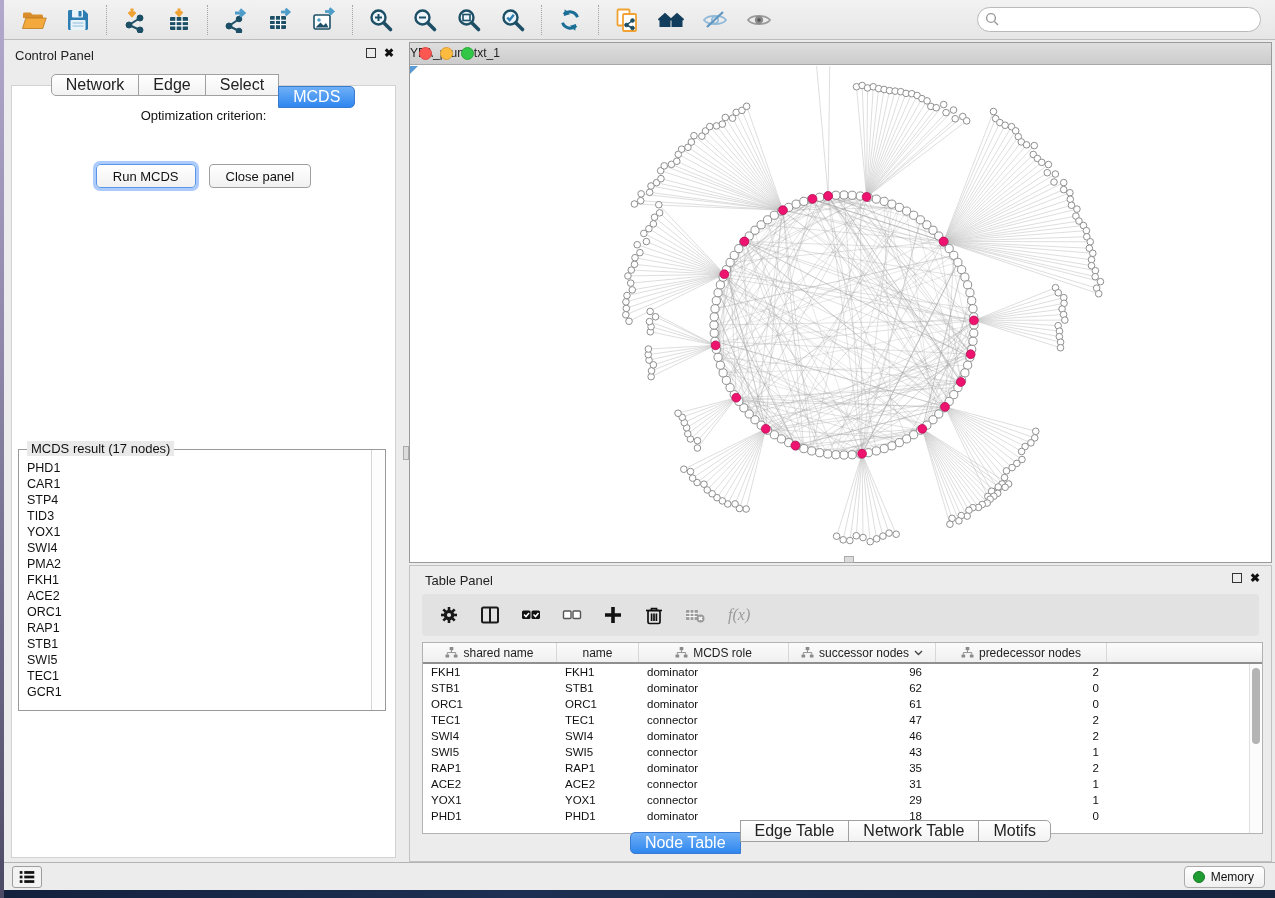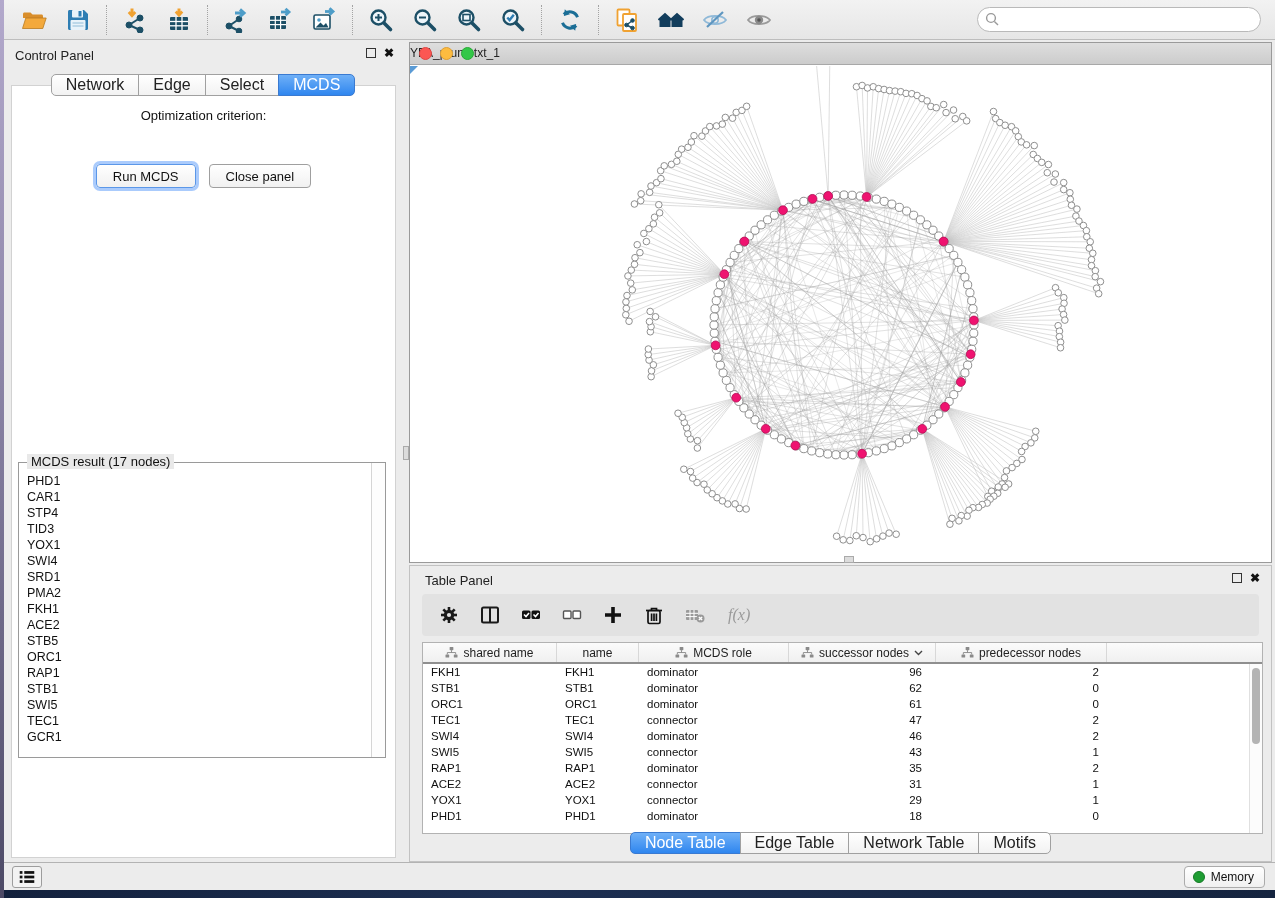--- a/index.html
+++ b/index.html
@@ -22,31 +22,31 @@
   .panel-head { position:relative; height:26px; }
   .panel-title { position:absolute; left:11px; top:7px; font-size:13px; color:#222; }
   .panel-btns { position:absolute; right:8px; top:7px; display:flex; gap:8px; }
   .float-glyph { width:10px; height:10px; border:1.5px solid #333; display:inline-block; }
   .close-glyph { font-size:12px; font-weight:bold; color:#111; line-height:10px; }
   #cp-content { position:absolute; left:7px; right:6px; top:44px; bottom:4px; background:#ffffff; border:1px solid #d2d2d2; }
   #cp-tabs { position:absolute; top:33px; left:0; right:0; display:flex; justify-content:center; z-index:5; }
   .seg-tab { height:22px; padding:0 14px; background:linear-gradient(#ffffff,#f2f2f2); border:1px solid #a0a0a0; margin-left:-1px; font-size:16px; line-height:20px; color:#222; cursor:default; }
   .seg-tab:first-child { border-radius:5px 0 0 5px; margin-left:0; }
   .seg-tab:last-child { border-radius:0 5px 5px 0; }
-  .seg-tab.sel { background:linear-gradient(#6fb0f7,#2f86ef); border-color:#3a7ad1; color:#fff; }
+  .seg-tab.sel { background:linear-gradient(#6fb0f7,#2f86ef); border-color:#3a7ad1; color:#fff;margin-top:12px; }
   #opt-label { position:absolute; top:22px; left:0; right:0; text-align:center; font-size:13px; color:#111; }
   #criterion-select { position:absolute; top:42px; left:38px; width:316px; height:25px; background:#fff; border:1px solid #b5b5b5; border-radius:4px; font-size:13px; line-height:23px; padding-left:10px; color:#111; }
   .stepper { position:absolute; right:1px; top:1px; bottom:1px; width:20px; border-radius:0 3px 3px 0; background:linear-gradient(#7db8fa,#3d8df2); }
   .stepper .up, .stepper .dn { position:absolute; left:5px; width:0; height:0; border-left:5px solid transparent; border-right:5px solid transparent; }
   .stepper .up { top:4px; border-bottom:5px solid #fff; }
   .stepper .dn { bottom:4px; border-top:5px solid #fff; }
   .cp-buttons { position:absolute; top:78px; left:0; right:0; display:flex; justify-content:center; gap:13px; }
   .mac-btn { height:24px; padding:0 16px; background:linear-gradient(#ffffff,#f1f1f1); border:1px solid #9f9f9f; border-radius:4px; font-size:13px; color:#111; font-family:"Liberation Sans",sans-serif; }
   .mac-btn.focus { box-shadow:0 0 0 3px rgba(100,160,250,.55); border-color:#5b97e8; }
-  #result-box { position:absolute; left:6px; right:9px; top:376px; height:296px; border:1px solid #9a9a9a; background:#fff; }
+  #result-box { position:absolute; left:6px; right:9px; top:363px; height:262px; border:1px solid #9a9a9a; background:#fff; }
   #result-legend { position:absolute; top:-9px; left:8px; background:#e9e9e9; padding:0 4px; font-size:13px; color:#111; }
   #result-list { position:absolute; left:1px; right:15px; top:8px; bottom:1px; overflow:hidden; padding:2px 0 0 7px; }
   .result-item { font-size:12.5px; line-height:16px; color:#111; }
   #result-scroll { position:absolute; right:0; top:0; bottom:0; width:14px; border-left:1px solid #d5d5d5; background:#fdfdfd; }
 
   
   .v-split { position:absolute; left:399px; top:41px; width:6px; bottom:28px; }
   .v-split .handle { position:absolute; left:0; top:405px; width:6px; height:14px; background:#dcdcdc; border:1px solid #aaa; }
   .h-split-handle { position:absolute; left:840px; top:556px; width:10px; height:7px; background:#dcdcdc; border:1px solid #aaa; }
 
@@ -294,25 +294,23 @@
         </div>
         <div id="result-box">
           <span id="result-legend">MCDS result (17 nodes)</span>
           <div id="result-list">
               <div class="result-item">PHD1</div>
               <div class="result-item">CAR1</div>
               <div class="result-item">STP4</div>
               <div class="result-item">TID3</div>
               <div class="result-item">YOX1</div>
               <div class="result-item">SWI4</div>
-              <div class="result-item">SRD1</div>
               <div class="result-item">PMA2</div>
               <div class="result-item">FKH1</div>
               <div class="result-item">ACE2</div>
-              <div class="result-item">STB5</div>
               <div class="result-item">ORC1</div>
               <div class="result-item">RAP1</div>
               <div class="result-item">STB1</div>
               <div class="result-item">SWI5</div>
               <div class="result-item">TEC1</div>
               <div class="result-item">GCR1</div>
             </div>
           <div id="result-scroll"></div>
         </div>
       </div>

